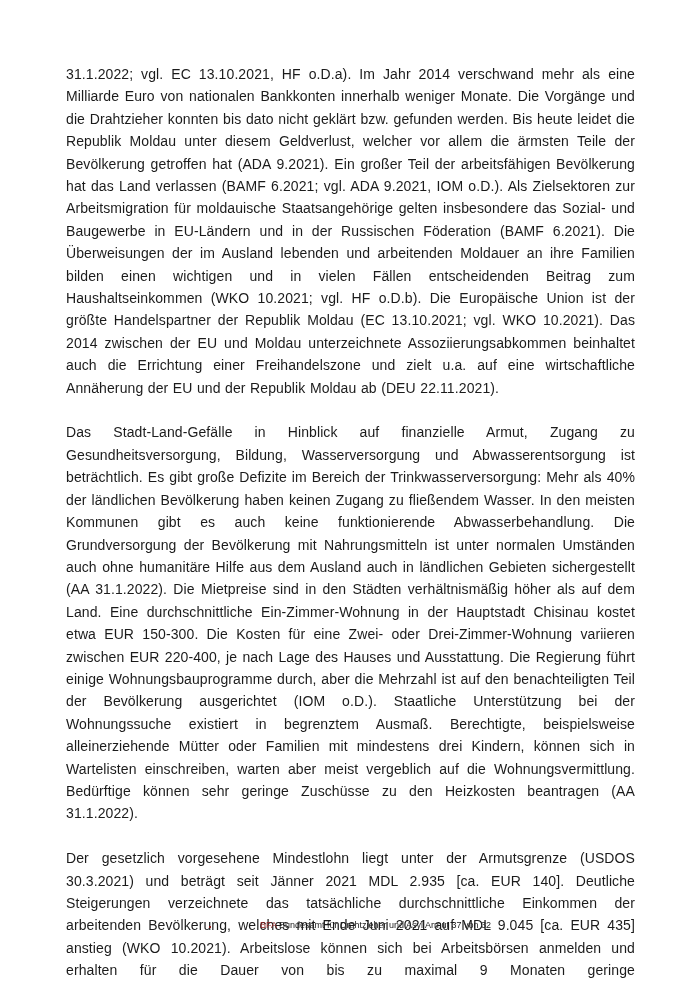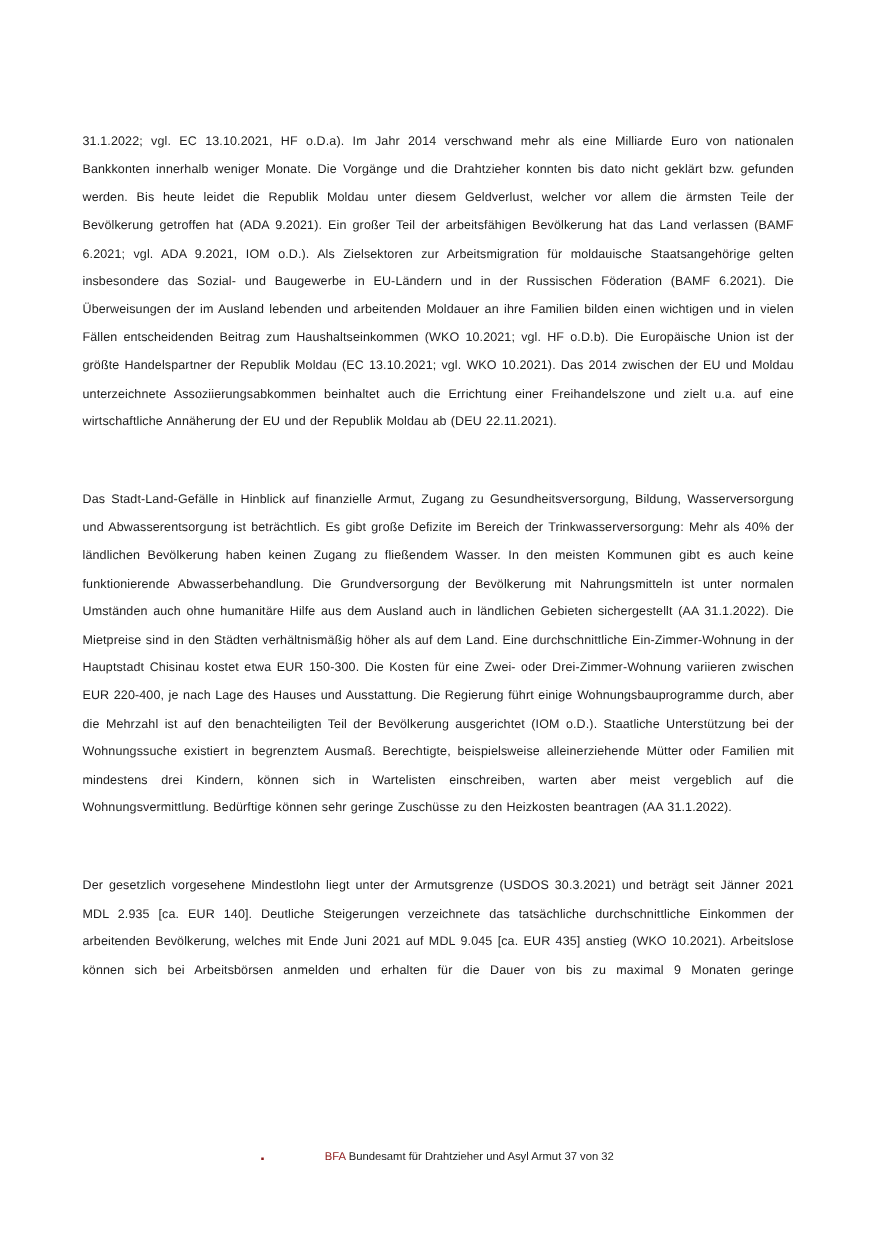--- a/index.html
+++ b/index.html
@@ -13,28 +13,27 @@
     position: relative;
     overflow: hidden;
   }
   .content {
     position: absolute;
     left: 66px;
     top: 63px;
     width: 569px;
   }
   .para {
-    font-size: 10px;
+    font-size: 14px;
     line-height: 22.4px;
     text-align: justify;
     color: #1b1b1b;
     margin-bottom: 22.4px;
     letter-spacing: 0.1px;
     word-spacing: 0.5px;
-    margin-top: 40px;
   }
   .para.continued {
     text-align-last: justify;
   }
   .footer {
     position: absolute;
     top: 919px;
     left: 0;
     width: 100%;
     text-align: center;

